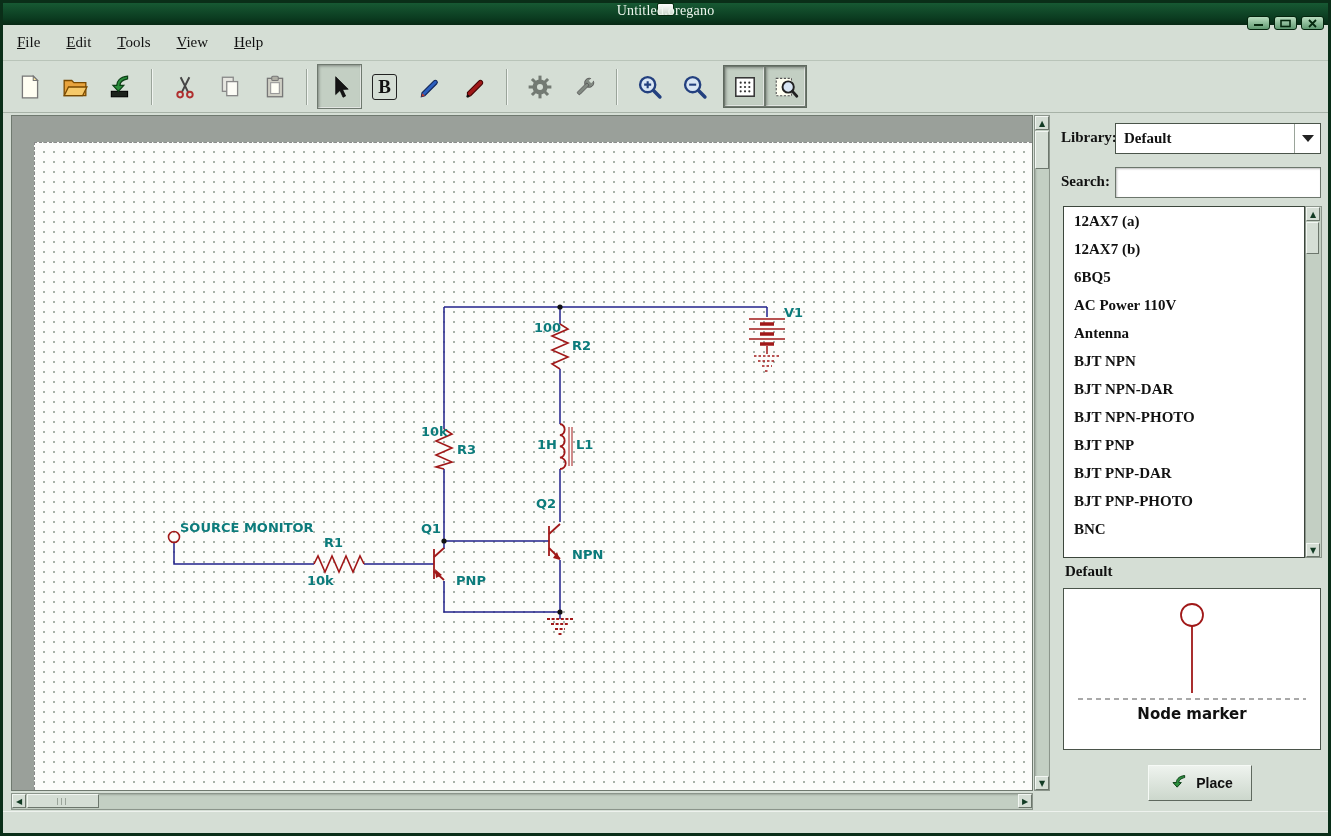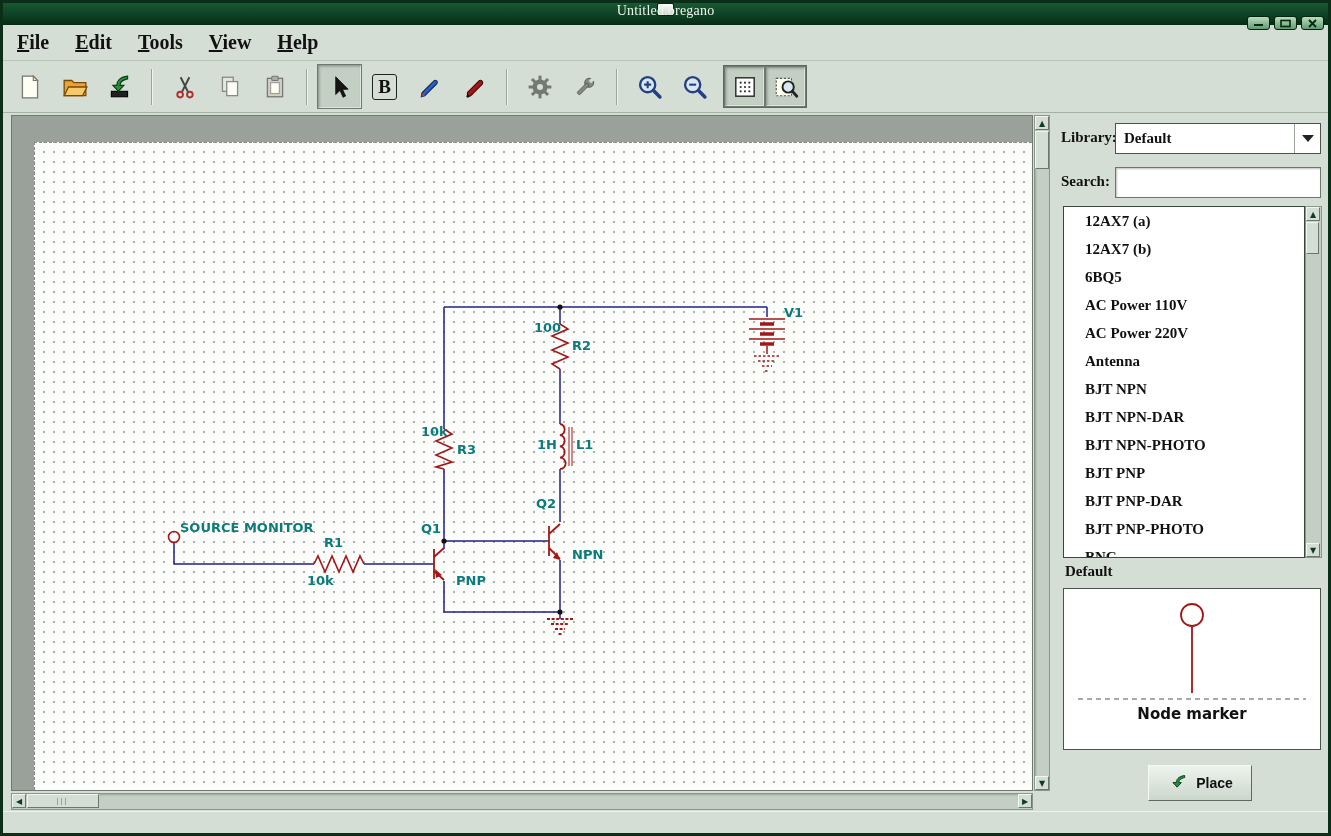--- a/index.html
+++ b/index.html
@@ -36,21 +36,21 @@
     display:flex; align-items:center; justify-content:center;
   }
   .win-btn svg { display:block; }
 
   
   .menubar {
     height:36px; display:flex; align-items:center; gap:26px;
     padding:0 14px; background:#d5ded5;
     border-bottom:1px solid #b9c4b9;
   }
-  .menu-item { font-size:20px; font-weight:bold; color:#111; cursor:default; }
+  .menu-item { font-size:15px; font-weight:normal; color:#111; cursor:default; }
   .menu-item::first-letter { text-decoration:underline; }
 
   
   .toolbar {
     height:52px; display:flex; align-items:center;
     padding:0 4px; background:#d5ded5;
     border-bottom:1px solid #a7b2a7;
   }
   .tb {
     width:45px; height:45px; background:transparent; border:1px solid transparent;
@@ -146,21 +146,21 @@
     position:absolute; left:64px; top:54px; width:206px; height:31px;
     background:#fff; border:1px solid #6c766c;
     box-shadow: inset 1px 1px 2px rgba(0,0,0,.25);
     font-family:"Liberation Serif", serif; font-size:15px; padding:0 8px;
   }
   .parts-list {
     position:absolute; left:12px; top:93px; width:242px; height:352px;
     background:#fff; border:1px solid #3c463c; overflow:hidden;
   }
   .part-item {
-    height:28px; line-height:28px; padding-left:21px;
+    height:28px; line-height:28px; padding-left:10px;
     font-size:15px; font-weight:bold; color:#111; white-space:nowrap;
   }
   .list-scroll {
     position:absolute; left:254px; top:93px; width:17px; height:352px;
     background:#c3cfc3; border:1px solid #8b958b;
   }
   .preview-box {
     position:absolute; left:12px; top:475px; width:258px; height:162px;
     background:#fff; border:1px solid #4a544a;
   }
@@ -476,21 +476,20 @@
       </div>
 
       <div class="side-label" style="left:10px; top:60px;">Search:</div>
       <input class="search-input" type="text" value="" style="">
 
       <div class="parts-list">
         <div class="part-item">12AX7 (a)</div>
         <div class="part-item">12AX7 (b)</div>
         <div class="part-item">6BQ5</div>
         <div class="part-item">AC Power 110V</div>
-        <div class="part-item">AC Power 220V</div>
         <div class="part-item">Antenna</div>
         <div class="part-item">BJT NPN</div>
         <div class="part-item">BJT NPN-DAR</div>
         <div class="part-item">BJT NPN-PHOTO</div>
         <div class="part-item">BJT PNP</div>
         <div class="part-item">BJT PNP-DAR</div>
         <div class="part-item">BJT PNP-PHOTO</div>
         <div class="part-item">BNC</div>
       </div>
 

